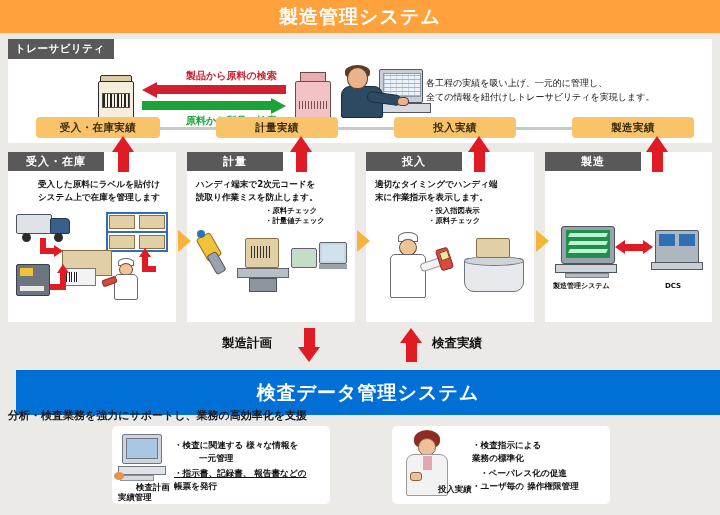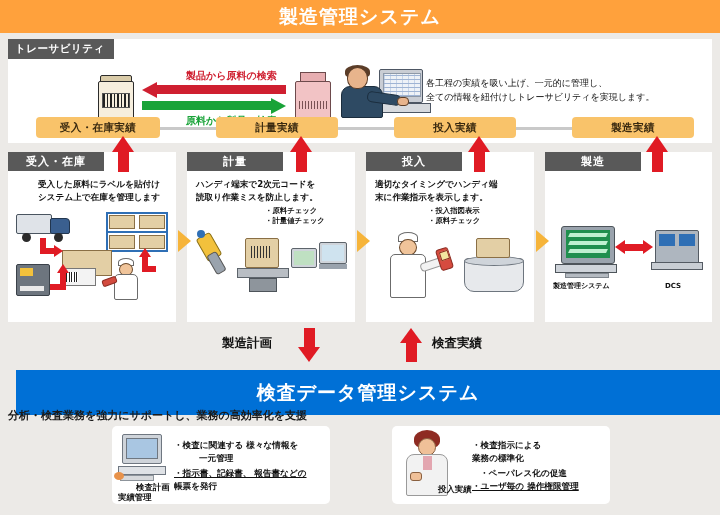--- a/index.html
+++ b/index.html
@@ -689,14 +689,14 @@
   <div class="w-face" style="left:26px; top:12px; width:18px; height:18px;"></div>
   <div class="w-coat" style="left:14px; top:28px; width:42px; height:42px;"></div>
   <div class="w-inner" style="left:31px; top:30px; width:9px; height:14px;"></div>
   <div class="ill-rect" style="position:absolute; left:18px; top:46px; width:12px; height:9px; background:#f0c098; border:1px solid #8a6040; border-radius:3px;"></div>
 
   <div class="insp-caption" style="left:46px; top:58px;">投入実績</div>
 
   <div class="insp-bullets" style="left:80px; top:13px;">・検査指示による</div>
   <div class="insp-bullets" style="left:80px; top:26px;">  業務の標準化</div>
   <div class="insp-bullets" style="left:88px; top:41px;">・ペーパレス化の促進</div>
-  <div class="insp-bullets" style="left:80px; top:54px;text-decoration:underline;">・ユーザ毎の 操作権限管理</div>
+  <div class="insp-bullets" style="left:80px; top:54px;">・ユーザ毎の 操作権限管理</div>
 </div>
 
 </body></html>

